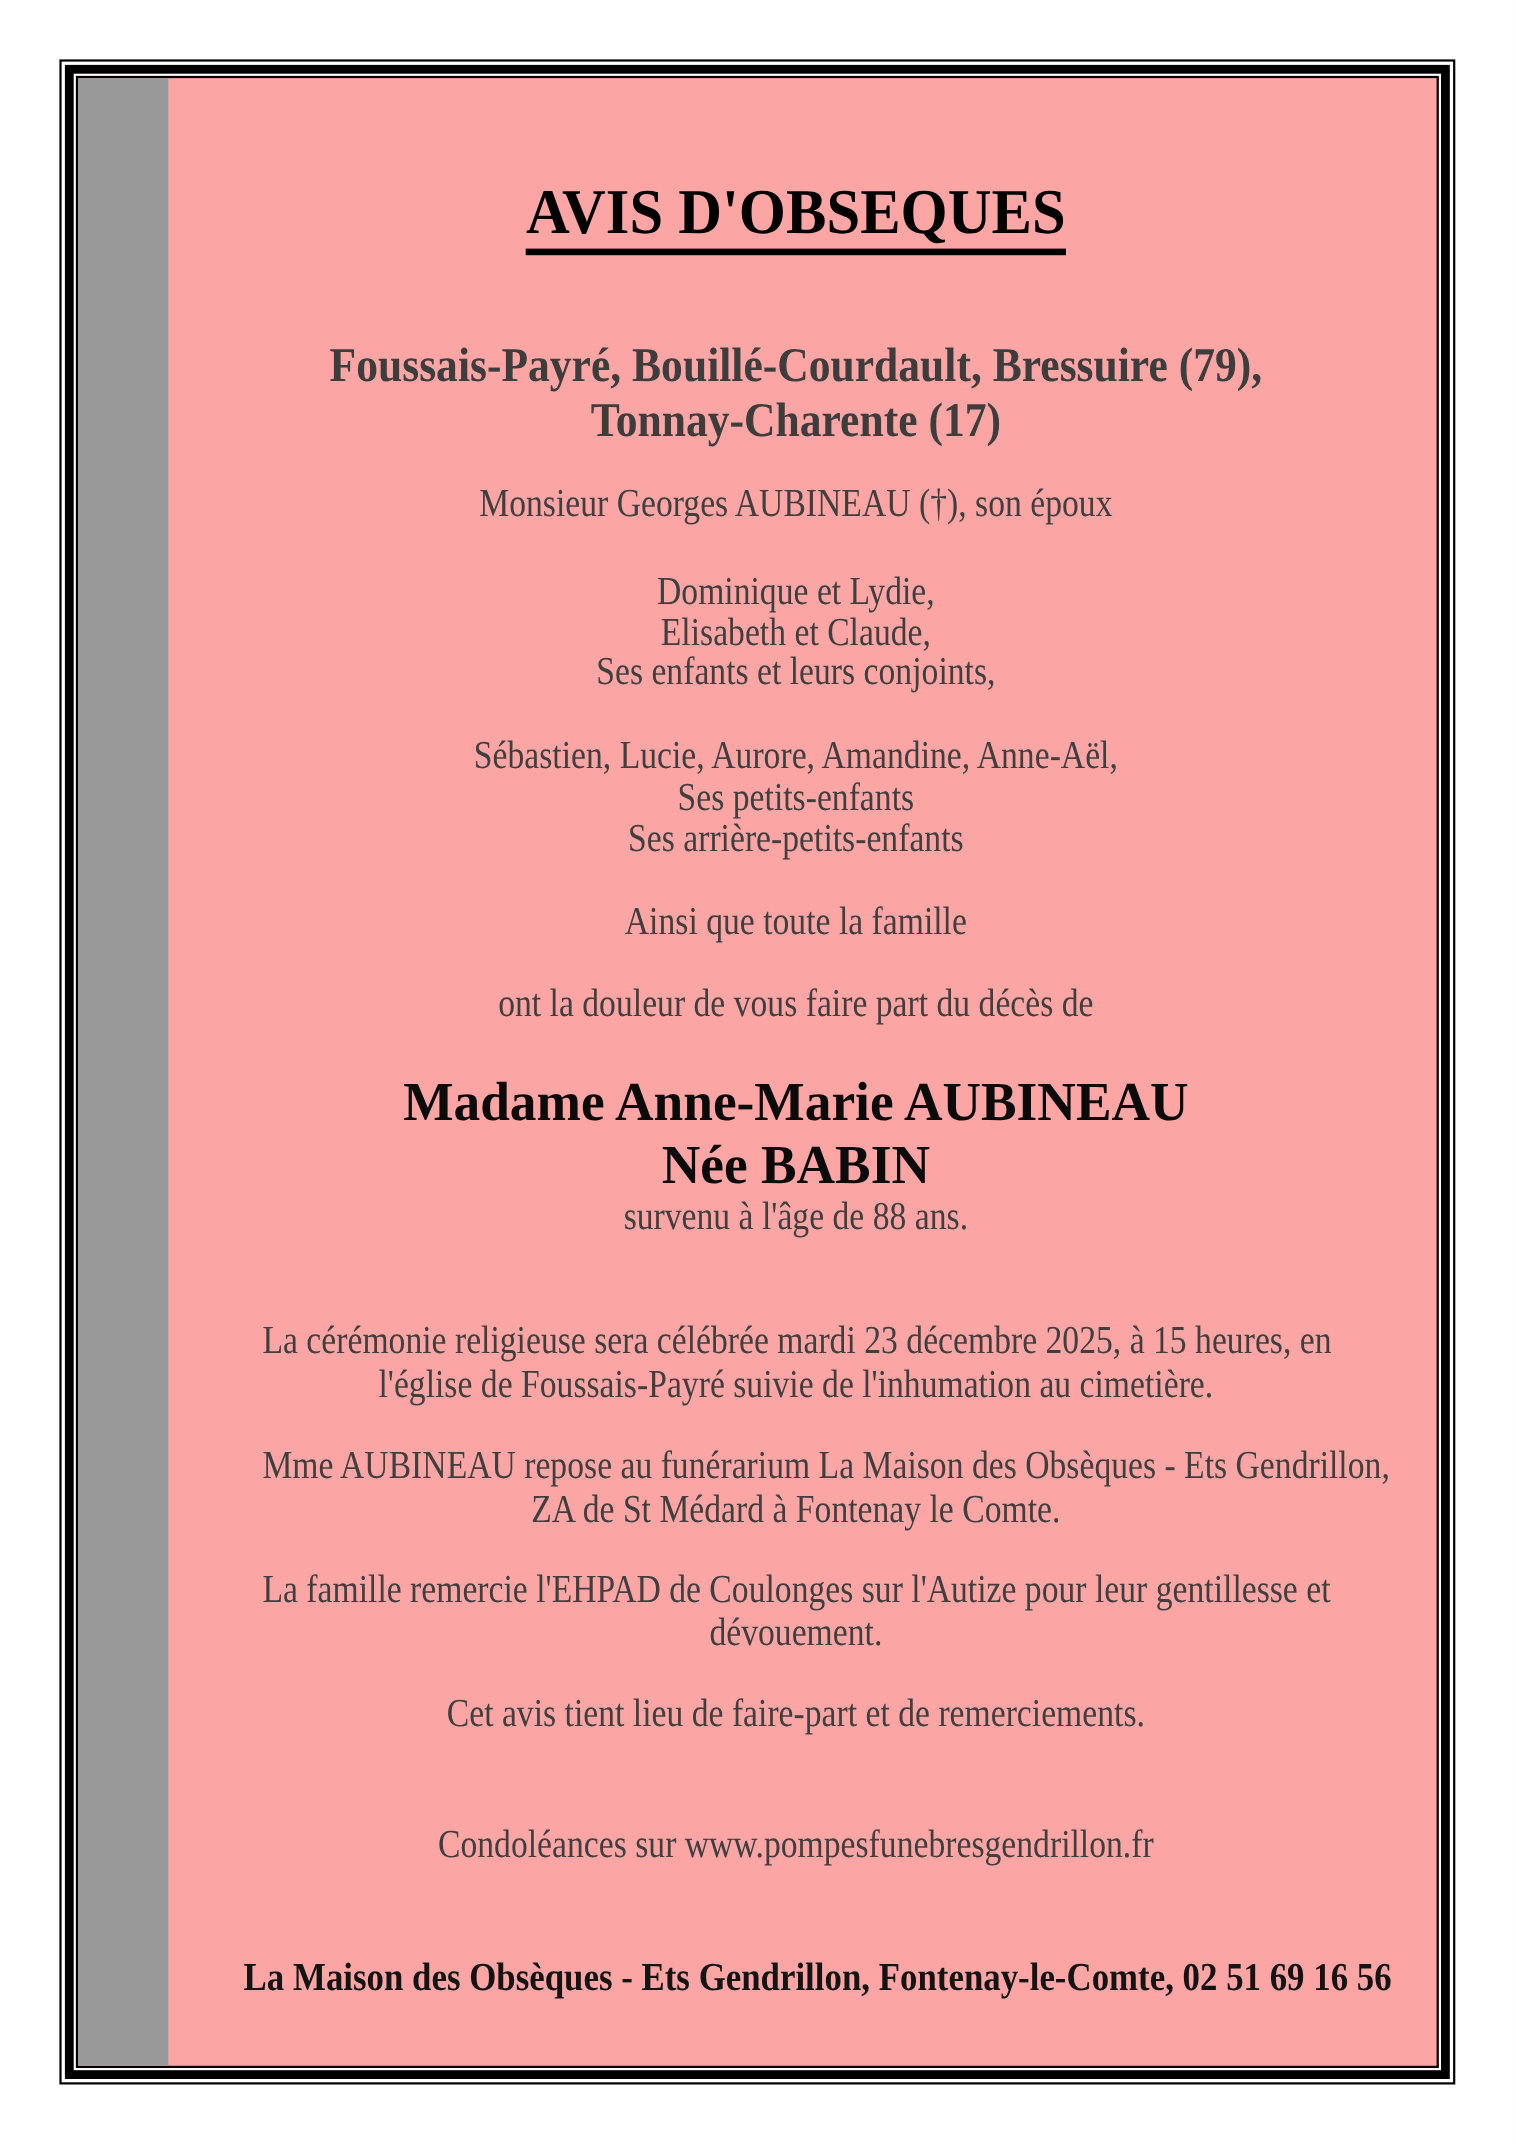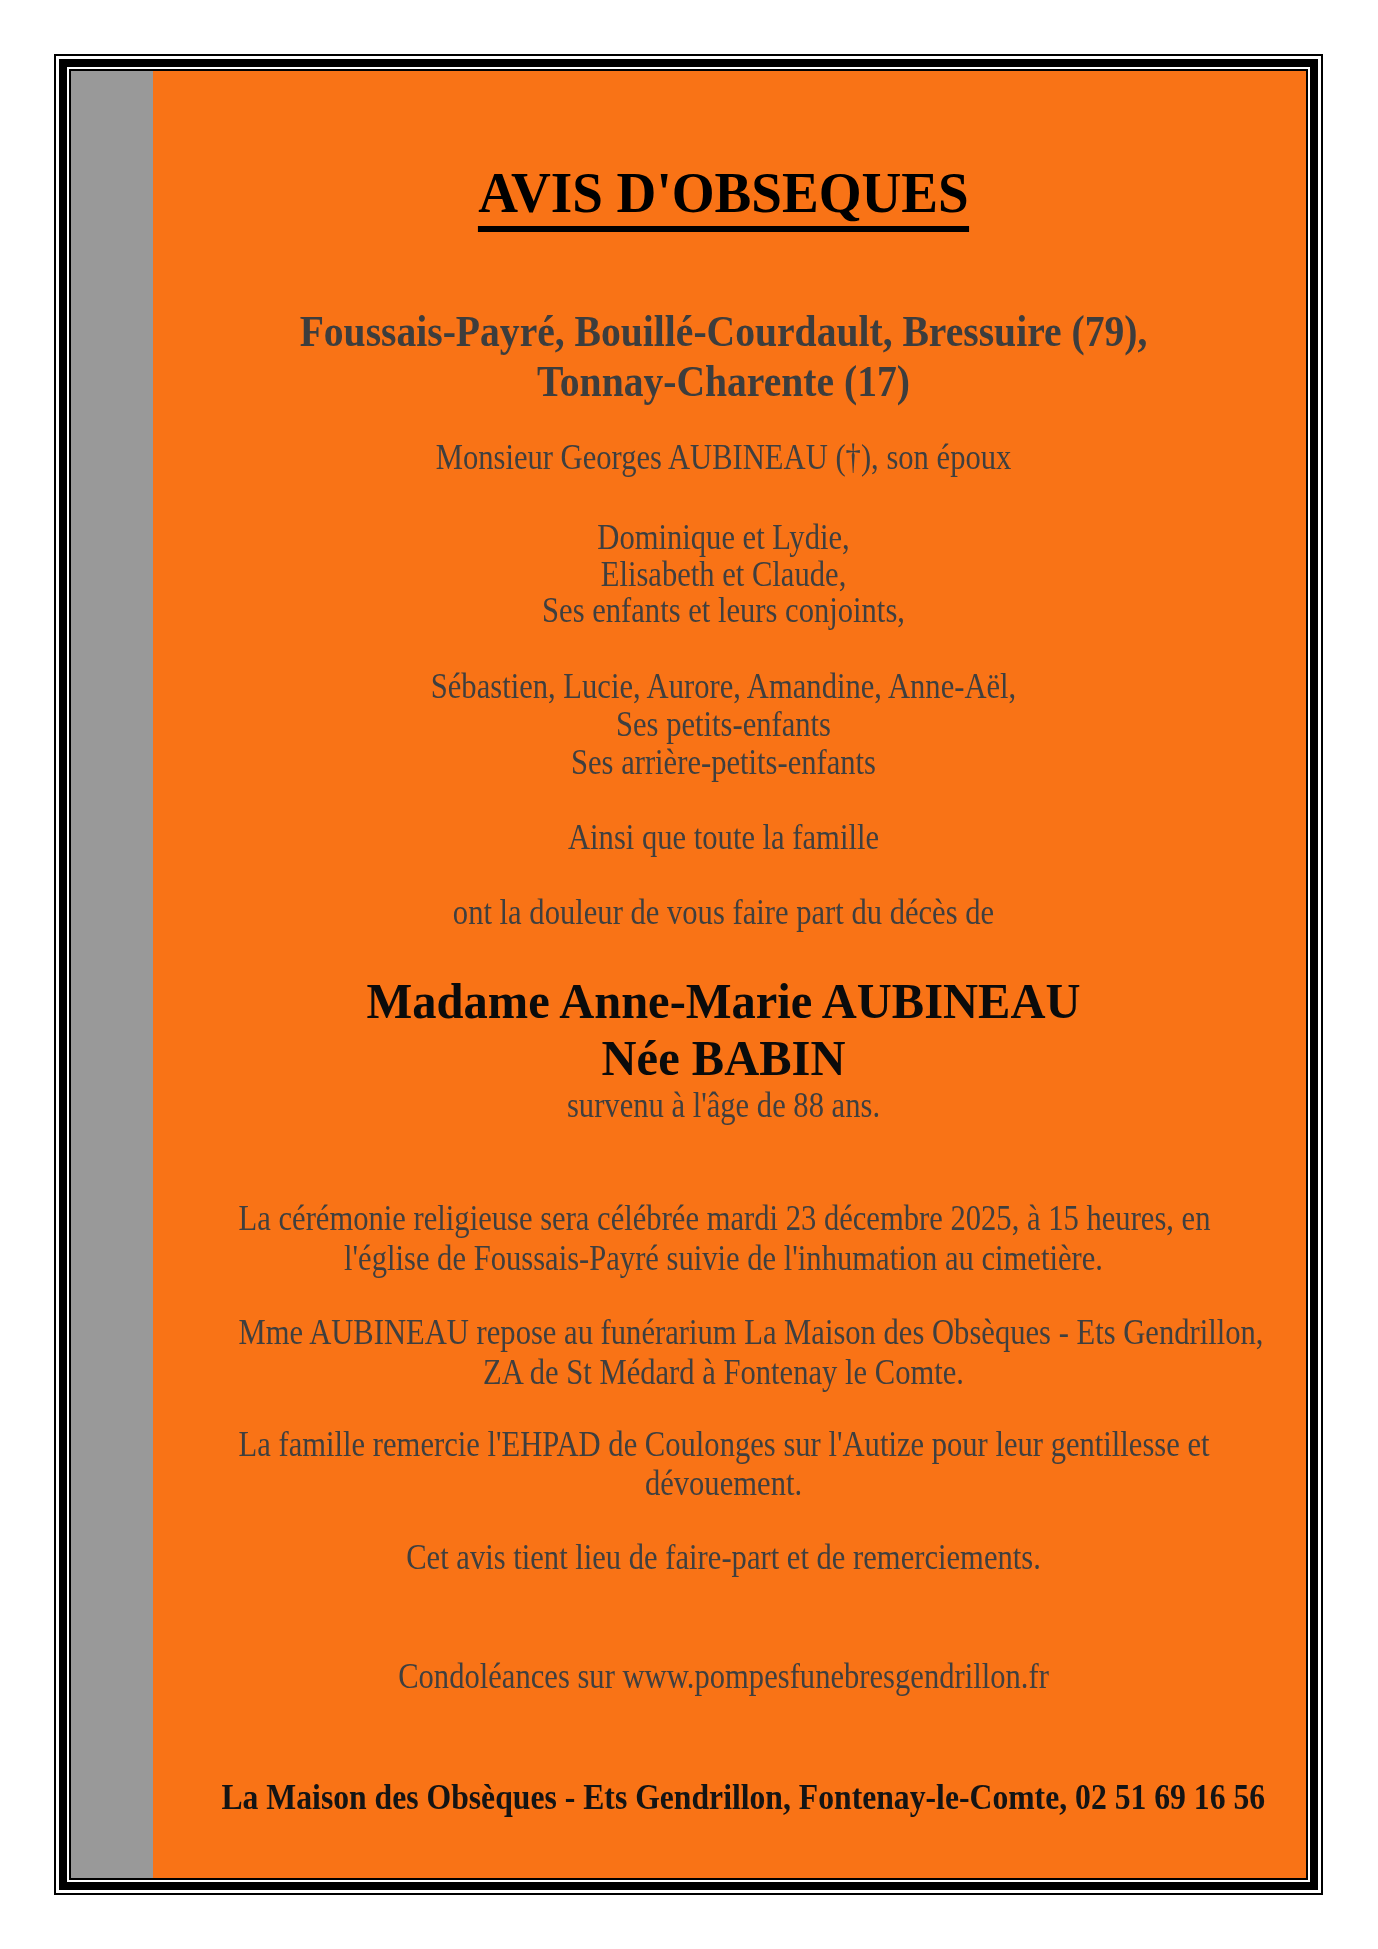--- a/index.html
+++ b/index.html
@@ -15,21 +15,21 @@
     position:absolute;left:54px;top:54px;width:1269px;height:1841px;
     border:2px solid #000;padding:3px;box-sizing:border-box;
   }
   .frame-mid{
     width:100%;height:100%;
     border:8px solid #000;padding:2px;box-sizing:border-box;
   }
   .frame-inner{
     position:relative;width:100%;height:100%;
     border:2px solid #000;box-sizing:border-box;
-    background:#f97316;
+    background:#fca5a5;
   }
   
   .side-bar{
     position:absolute;left:0;top:0;bottom:0;width:82px;
     background:#999999;
   }
   .content{
     position:absolute;left:82px;right:12px;top:0;bottom:0;
   }
   .blk{

